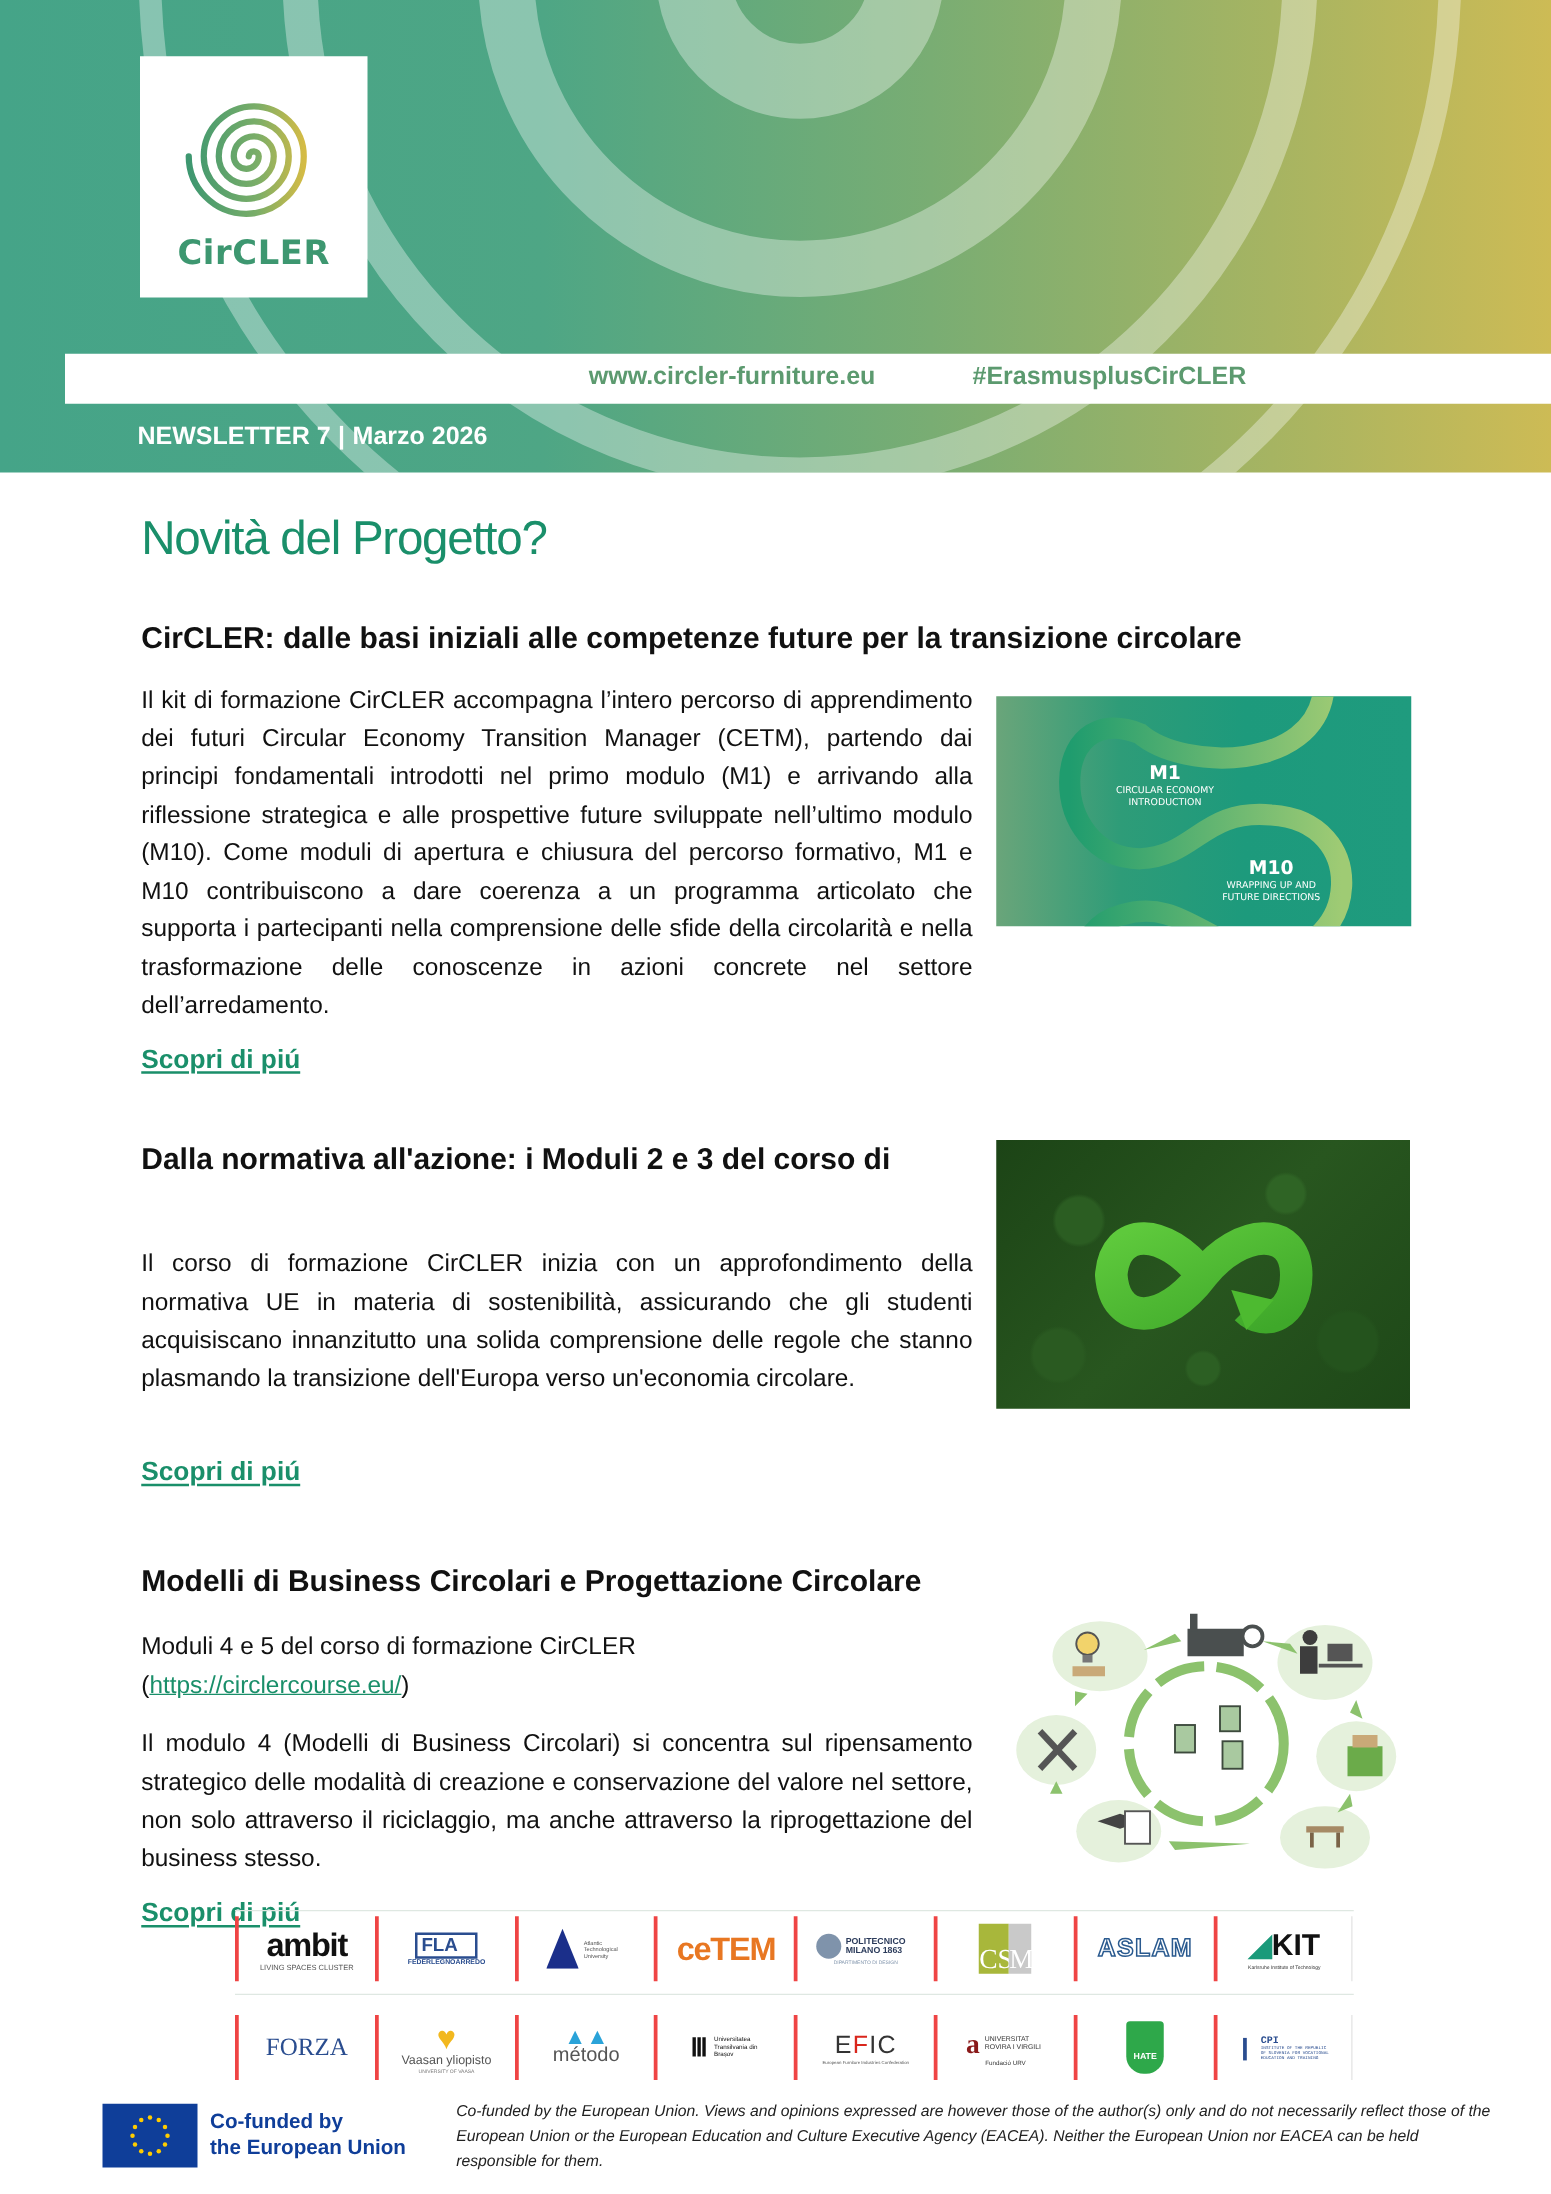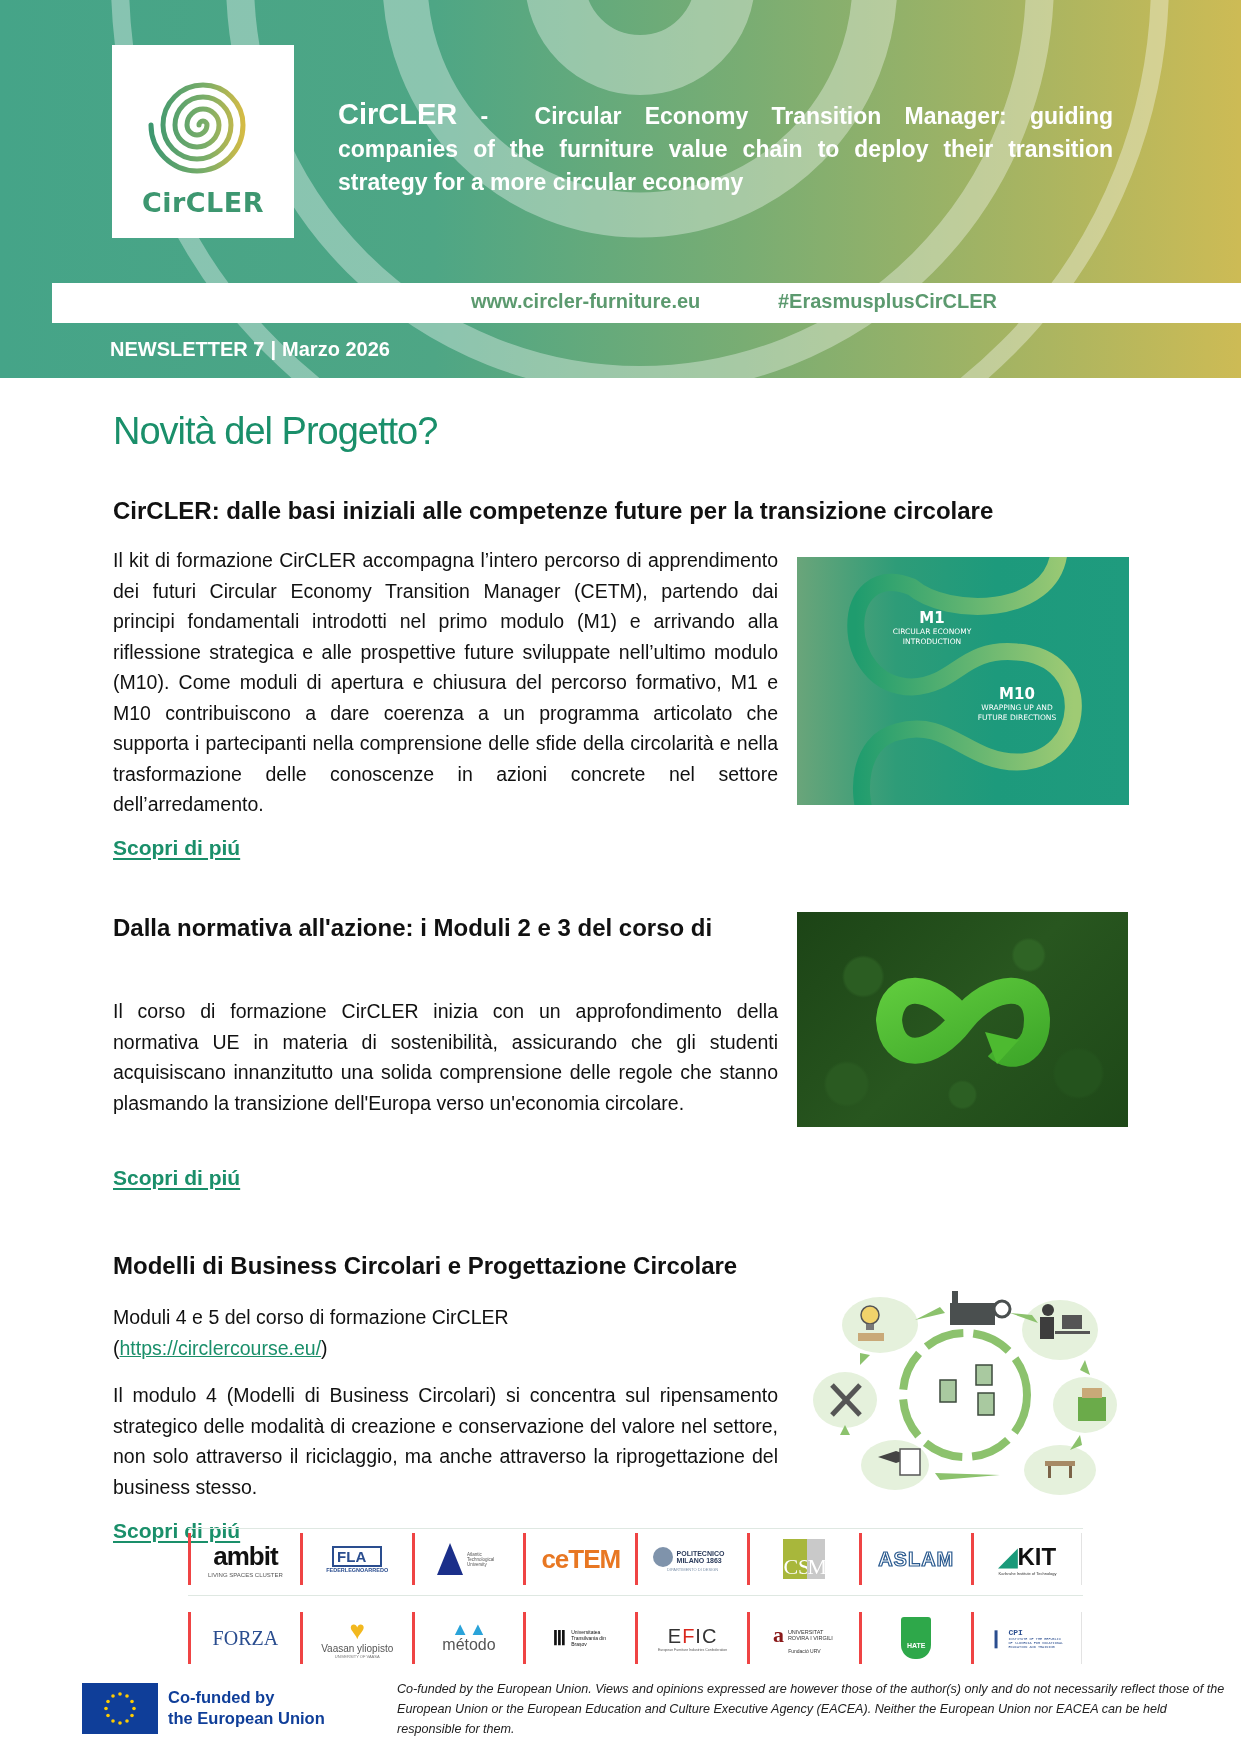--- a/index.html
+++ b/index.html
@@ -55,21 +55,21 @@
     position: absolute; left: 113px; width: 665px; font-size: 19.5px; line-height: 30.5px;
     text-align: justify; color: #111; font-family: "Liberation Sans", sans-serif;
   }
   .more-link {
     position: absolute; left: 113px; font-weight: bold; font-size: 21px; color: #1a8f6a;
     text-decoration: underline; text-underline-offset: 3px; cursor: pointer;
   }
   .inline-link { color: #1a8f6a; text-decoration: underline; }
 
   .img-m1 {
-    position: absolute; left: 797px; top: 557px; width: 332px; height: 248px;
+    position: absolute; left: 797px; top: 557px; width: 332px; height: 184px;
     background: linear-gradient(90deg, #6aa57a 0%, #2e9c78 30%, #1d9a7c 60%, #1f9b7e 100%);
     overflow: hidden;
   }
   .img-m1 .txt { position: absolute; color: #fff; font-family: "DejaVu Sans", sans-serif; text-align: center; }
   .img-m1 .big { font-weight: bold; font-size: 15px; }
   .img-m1 .small { font-size: 7.5px; line-height: 10px; }
 
   .img-forest {
     position: absolute; left: 797px; top: 912px; width: 331px; height: 215px;
     background:
@@ -97,21 +97,21 @@
   .row-gap { height: 12px; }
 
   
   .eu-flag { position: absolute; left: 82px; top: 1683px; width: 76px; height: 51px; background: #0f3e99; }
   .eu-text {
     position: absolute; left: 168px; top: 1687px; color: #0f3e99; font-weight: bold;
     font-size: 16.5px; line-height: 21px; font-family: "Liberation Sans", sans-serif;
   }
   .disclaimer {
     position: absolute; left: 365px; top: 1679px; width: 830px; font-style: italic;
-    font-size: 12.6px; line-height: 20px; color: #222; font-family: "Liberation Sans", sans-serif; margin-left: 32px;
+    font-size: 12.6px; line-height: 20px; color: #222; font-family: "Liberation Sans", sans-serif;
   }
 </style>
 </head>
 <body>
 
 <div class="banner">
   <svg class="rings" width="1241" height="378" viewBox="0 0 1241 378">
     <g fill="none" stroke="#ffffff" stroke-opacity="0.35">
       <circle cx="640" cy="-20" r="85" stroke-width="60"></circle>
       <circle cx="640" cy="-20" r="235" stroke-width="45"></circle>
@@ -127,23 +127,20 @@
           <stop offset="0" stop-color="#3d9770"></stop>
           <stop offset="0.6" stop-color="#7bae68"></stop>
           <stop offset="1" stop-color="#d4bb45"></stop>
         </linearGradient>
       </defs>
       <path d="M60 62 m-4 0 a4 4 0 1 1 8 0 a10 10 0 1 1 -20 0 a16 16 0 1 1 32 0 a22 22 0 1 1 -44 0 a28 28 0 1 1 56 0 a34 34 0 1 1 -68 0 a40 40 0 1 1 80 0 a46 46 0 1 1 -92 0" fill="none" stroke="url(#sg)" stroke-width="5" stroke-linecap="round"></path>
     </svg>
     <div class="logo-word">CirCLER</div>
   </div>
 
-  <div class="banner-title">
-    <span class="brand">CirCLER</span><span> - </span>&nbsp;<span>Circular Economy Transition Manager: guiding companies of the furniture value chain to deploy their transition strategy for a more circular economy</span>
-  </div>
 
   <div class="link-strip">
     <span class="site">www.circler-furniture.eu</span>
     <span class="tag">#ErasmusplusCirCLER</span>
   </div>
 
   <div class="newsletter-line">
     <span>NEWSLETTER 7</span><span class="sep">|</span><span>Marzo 2026</span>
   </div>
 </div>

